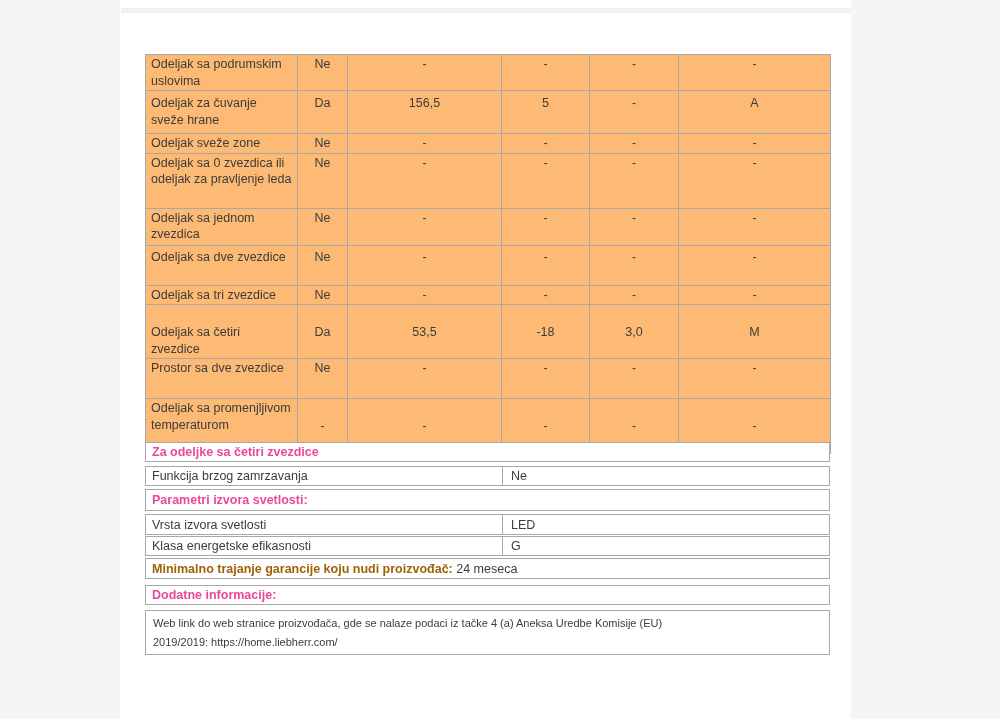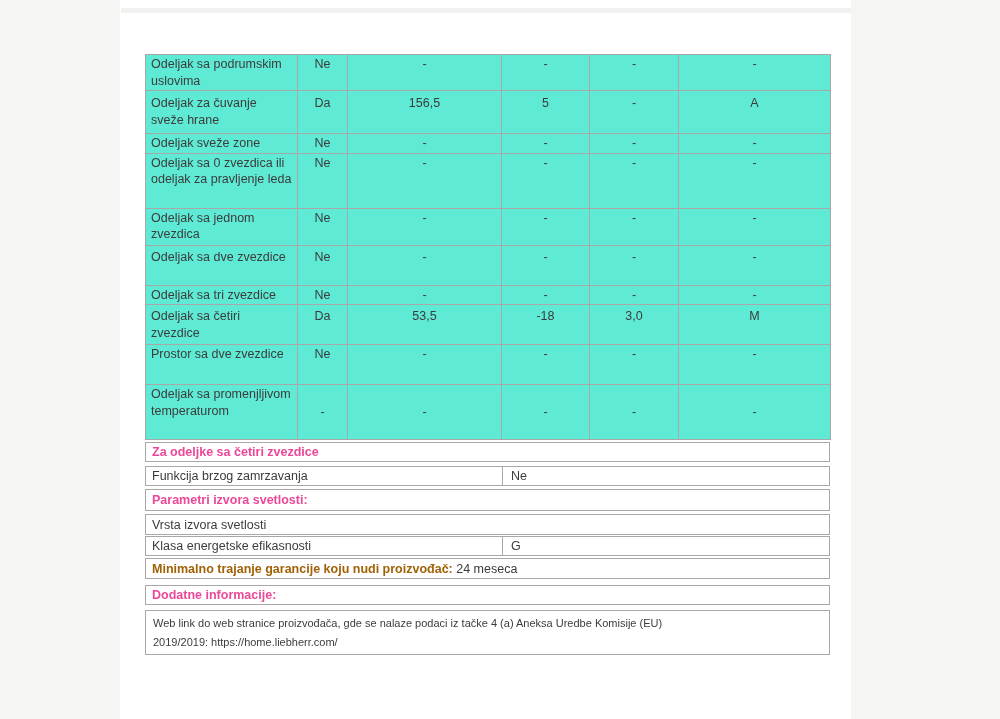--- a/index.html
+++ b/index.html
@@ -14,33 +14,33 @@
   .side-margin { position:absolute; top:0; height:719px; background:#f5f5f3; }
   .side-margin.left  { left:0; width:120px; }
   .side-margin.right { left:851px; width:149px; }
   .top-strip { position:absolute; left:121px; top:8px; width:730px; height:5px; background:#f1f1ef; }
 
   table.spec { 
     position:absolute; left:145px; top:54px; width:685px;
     border-collapse:collapse; table-layout:fixed;
     font-size:12.5px; line-height:16.5px;
   }
-  table.spec td { border:1px solid #a8a8a8; vertical-align:top; padding:1px 5px; background:#5eead4; }
+  table.spec td { border:1px solid #a8a8a8; vertical-align:top; padding:1px 5px; background:#fdba74; }
   table.spec td.val { text-align:center; }
   table.spec tr:nth-child(1)  { height:36px; }
   table.spec tr:nth-child(2)  { height:43px; }
   table.spec tr:nth-child(2) td { padding-top:4px; }
   table.spec tr:nth-child(3)  { height:19px; }
   table.spec tr:nth-child(4)  { height:55px; }
   table.spec tr:nth-child(5)  { height:37px; }
   table.spec tr:nth-child(6)  { height:40px; }
   table.spec tr:nth-child(6) td { padding-top:3px; }
   table.spec tr:nth-child(7)  { height:19px; }
   table.spec tr:nth-child(8)  { height:40px; }
-  table.spec tr:nth-child(8) td { padding-top:3px; }
+  table.spec tr:nth-child(8) td { padding-top:19px; }
   table.spec tr:nth-child(9)  { height:40px; }
   table.spec tr:nth-child(10) { height:55px; }
   table.spec tr:nth-child(10) td.val { vertical-align:middle; }
 
   .box {
     position:absolute; left:145px; width:685px;
     border:1px solid #a8a8a8; background:#fff;
     font-size:12.5px; line-height:16px;
     display:flex; align-items:center;
   }
@@ -167,20 +167,21 @@
   <div class="cell-l">Funkcija brzog zamrzavanja</div>
   <div class="cell-r">Ne</div>
 </div>
 
 <div class="box bold" id="box-light-hdr">
   <span class="pad">Parametri izvora svetlosti:</span>
 </div>
 
 <div class="box" id="box-light-type">
   <div class="cell-l">Vrsta izvora svetlosti</div>
+  <div class="cell-r">LED</div>
 </div>
 
 <div class="box" id="box-light-class">
   <div class="cell-l">Klasa energetske efikasnosti</div>
   <div class="cell-r">G</div>
 </div>
 
 <div class="box" id="box-warranty">
   <span class="pad"><span class="b">Minimalno trajanje garancije koju nudi proizvođač:</span>
   <span>24 meseca</span></span>

